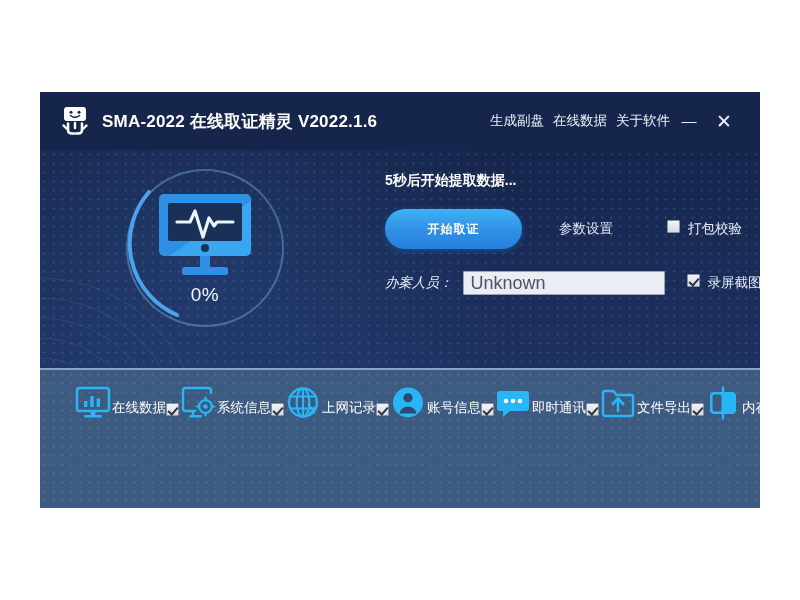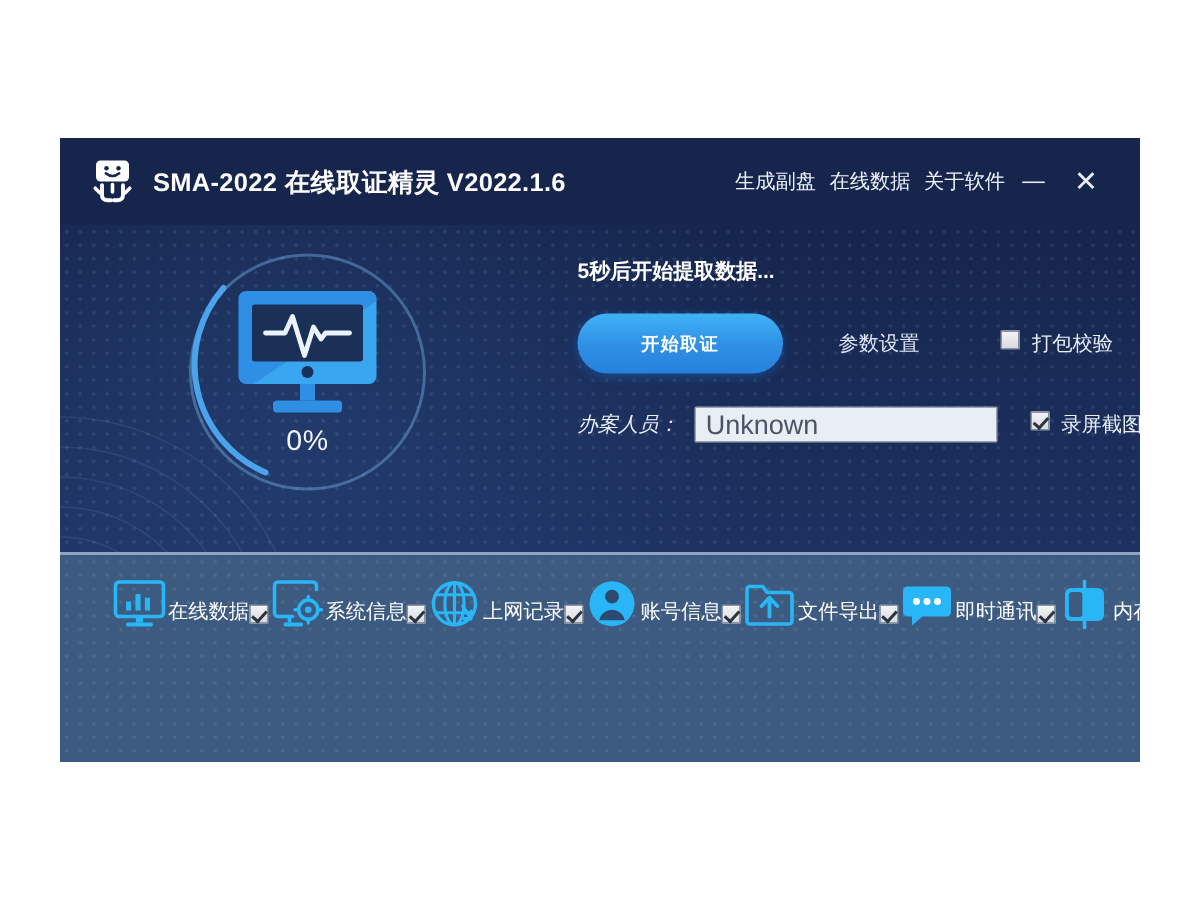--- a/index.html
+++ b/index.html
@@ -439,41 +439,41 @@
         <circle cx="19" cy="18.5" r="15" fill="#29b6f6"></circle>
         <circle cx="19" cy="13.8" r="4.6" fill="#2c4a6e"></circle>
         <path d="M10.4 29.5 A8.8 8.8 0 0 1 27.6 29.5 Z" fill="#2c4a6e"></path>
       </svg>
       <span class="module-label">账号信息</span>
       <span class="winbox checked module-check"></span>
     </div>
 
     <div class="module">
       <svg class="module-icon" viewBox="0 0 38 38">
-        <path d="M4 9 A2 2 0 0 1 6 7 H14.5 L17.5 11 H32 A2 2 0 0 1 34 13 V30 A2 2 0 0 1 32 32 H6 A2 2 0 0 1 4 30 Z" fill="none" stroke="#29b6f6" stroke-width="2.4" stroke-linejoin="round"></path>
-        <path d="M19 27 V15" stroke="#29b6f6" stroke-width="2.6" stroke-linecap="round"></path>
-        <path d="M13.8 20 L19 14.5 L24.2 20" fill="none" stroke="#29b6f6" stroke-width="2.6" stroke-linecap="round" stroke-linejoin="round"></path>
-      </svg>
-      <span class="module-label">文件导出</span>
-      <span class="winbox checked module-check"></span>
-    </div>
-
-    <div class="module">
-      <svg class="module-icon" viewBox="0 0 38 38">
         <path d="M6 7 H32 A3 3 0 0 1 35 10 V24 A3 3 0 0 1 32 27 H16 L9 33 V27 H6 A3 3 0 0 1 3 24 V10 A3 3 0 0 1 6 7 Z" fill="#29b6f6"></path>
         <circle cx="12" cy="17" r="2.3" fill="#ffffff"></circle>
         <circle cx="19" cy="17" r="2.3" fill="#ffffff"></circle>
         <circle cx="26" cy="17" r="2.3" fill="#ffffff"></circle>
       </svg>
       <span class="module-label">即时通讯</span>
       <span class="winbox checked module-check"></span>
     </div>
 
     <div class="module">
       <svg class="module-icon" viewBox="0 0 38 38">
+        <path d="M4 9 A2 2 0 0 1 6 7 H14.5 L17.5 11 H32 A2 2 0 0 1 34 13 V30 A2 2 0 0 1 32 32 H6 A2 2 0 0 1 4 30 Z" fill="none" stroke="#29b6f6" stroke-width="2.4" stroke-linejoin="round"></path>
+        <path d="M19 27 V15" stroke="#29b6f6" stroke-width="2.6" stroke-linecap="round"></path>
+        <path d="M13.8 20 L19 14.5 L24.2 20" fill="none" stroke="#29b6f6" stroke-width="2.6" stroke-linecap="round" stroke-linejoin="round"></path>
+      </svg>
+      <span class="module-label">文件导出</span>
+      <span class="winbox checked module-check"></span>
+    </div>
+
+    <div class="module">
+      <svg class="module-icon" viewBox="0 0 38 38">
         <rect x="6" y="8" width="26" height="22" rx="4" fill="#29b6f6"></rect>
         <rect x="8.6" y="10.6" width="9" height="16.8" rx="2" fill="#3d5b80"></rect>
         <path d="M19 3.5 V34.5" stroke="#29b6f6" stroke-width="2.4" stroke-linecap="round"></path>
       </svg>
       <span class="module-label">内存镜像</span>
       <span class="winbox checked module-check"></span>
     </div>
 
   </div>
 </div>

